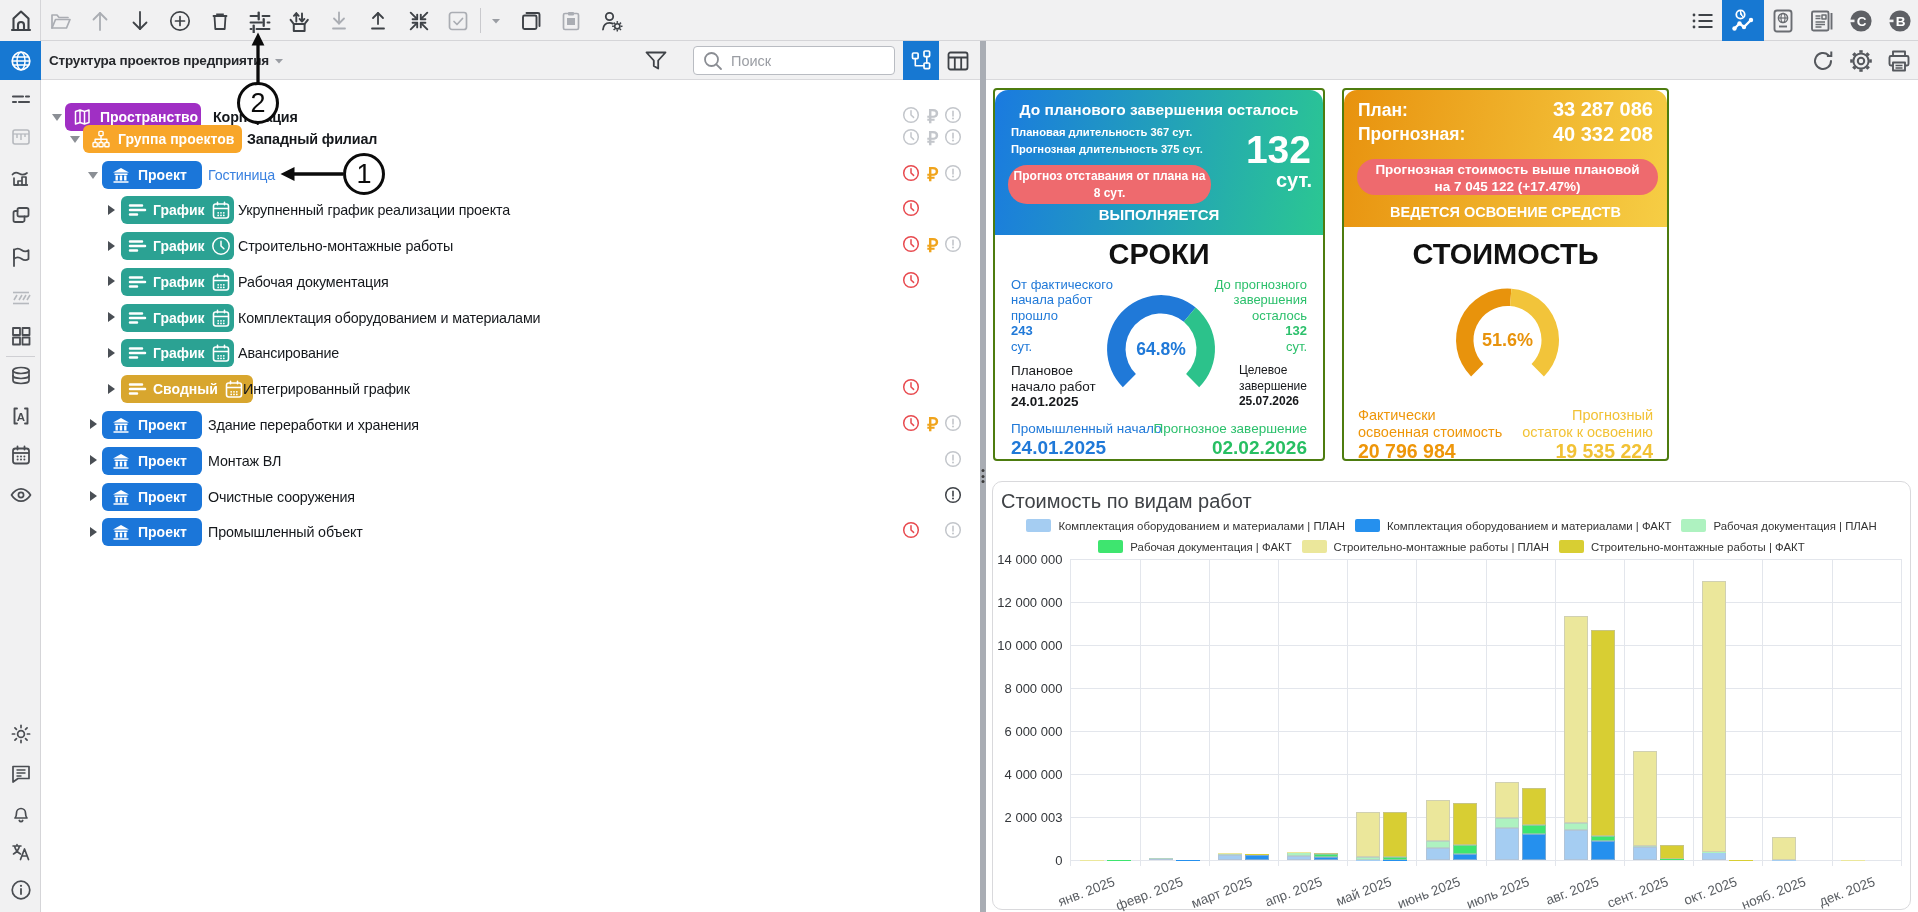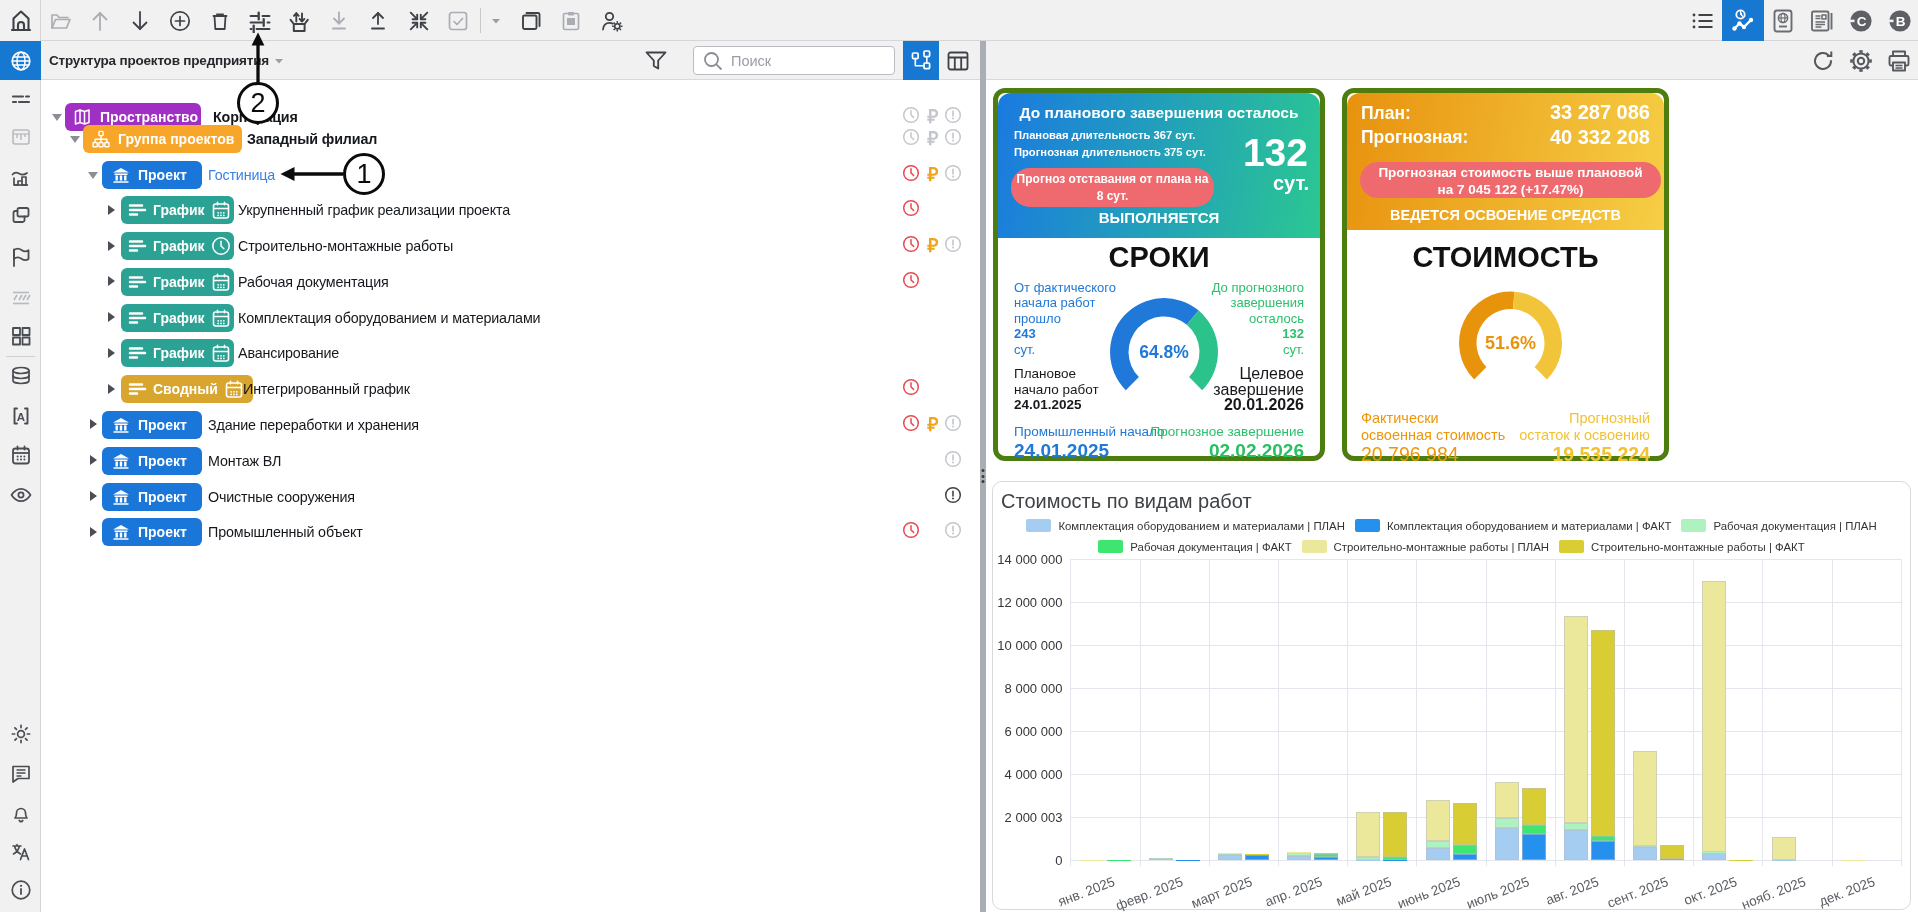--- a/index.html
+++ b/index.html
@@ -17,21 +17,21 @@
 
 #tree{left:41px;top:80px;width:939px;height:832px;background:#fff}
 .trow{position:absolute;height:36px;display:flex;align-items:center}
 .tri{width:0;height:0;position:absolute}
 .tri.down{border-left:5.5px solid transparent;border-right:5.5px solid transparent;border-top:7px solid #8b8f95}
 .tri.right{border-top:5.5px solid transparent;border-bottom:5.5px solid transparent;border-left:7px solid #4a4f55}
 .badge{position:absolute;height:28px;top:4px;border-radius:6px;display:flex;align-items:center;color:#fff;font-weight:700;font-size:14px;white-space:nowrap;overflow:hidden}
 .tlabel{position:absolute;font-size:14.3px;letter-spacing:-0.15px;color:#1c1e21;white-space:nowrap;top:50%;transform:translateY(-50%)}
 .stat{position:absolute;top:50%;transform:translate(-50%,-50%)}
 
-.card{position:absolute;background:#fff;border:5px solid #4d7c0f;border-radius:12px}
+.card{position:absolute;background:#fff;border:2px solid #4d7c0f;border-radius:4px}
 #card1head{position:absolute;left:0;top:0;right:0;height:145px;border-radius:13px 13px 0 0;background:linear-gradient(100deg,#1a7ae0 0%,#2bc792 100%);color:#fff}
 #card2head{position:absolute;left:0;top:0;right:0;height:137px;border-radius:13px 13px 0 0;background:linear-gradient(100deg,#e8920e 0%,#f6ce45 100%);color:#fff}
 .redpill{position:absolute;background:#ee6a6e;border-radius:19px;color:#fff;font-weight:700;text-align:center}
 
 #chartcard{left:992px;top:481px;width:919px;height:429px;border:1px solid #d9d9dc;border-radius:10px;background:#fff}
 .legrow{position:absolute;left:0;width:100%;display:flex;justify-content:center;align-items:center;gap:10px}
 .legitem{display:flex;align-items:center;gap:7px;font-size:11.4px;color:#333;white-space:nowrap}
 .sw{width:25px;height:13px;border-radius:2px}
 .gl{position:absolute;background:#e3e6ec;height:1px}
 .glv{position:absolute;background:#e3e6ec;width:1px}
@@ -580,21 +580,21 @@
         <div class="abs" style="left:16px;top:34px;font-size:11.2px;font-weight:600;line-height:17px">Плановая длительность 367 сут.<br>Прогнозная длительность 375 сут.</div>
         <div class="redpill" style="left:13px;top:75px;width:203px;height:39px;font-size:12px;line-height:17px;padding-top:3px">Прогноз отставания от плана на<br>8 сут.</div>
         <div class="abs" style="right:12px;top:40px;font-size:39px;font-weight:700;line-height:1">132</div>
         <div class="abs" style="right:11px;top:79px;font-size:20px;font-weight:700">сут.</div>
         <div class="abs" style="left:0;right:0;top:116px;text-align:center;font-size:15px;font-weight:700">ВЫПОЛНЯЕТСЯ</div>
       </div>
       <div class="abs" style="left:0;right:0;top:148px;text-align:center;font-size:29px;font-weight:700;color:#111">СРОКИ</div>
       <div class="abs" style="left:16px;top:187px;font-size:13px;line-height:15.4px;color:#2079d8">От фактического<br>начала работ<br>прошло<br><b>243</b><br>сут.</div>
       <div class="abs" style="right:16px;top:187px;font-size:13px;line-height:15.4px;color:#2cc06c;text-align:right">До прогнозного<br>завершения<br>осталось<br><b>132</b><br>сут.</div>
       <div class="abs" style="left:16px;top:273px;font-size:13.5px;line-height:15.6px;color:#17191c">Плановое<br>начало работ<br><b>24.01.2025</b></div>
-      <div class="abs" style="right:16px;top:273px;font-size:16px;line-height:15.6px;color:#17191c;text-align:right">Целевое<br>завершение<br><b>20.01.2026</b></div>
+      <div class="abs" style="right:16px;top:273px;font-size:12px;line-height:15.6px;color:#17191c;">Целевое<br>завершение<br><b>25.07.2026</b></div>
       <svg width="332" height="373" viewBox="0 0 332 373" style="position:absolute;left:0;top:0">
         <path d="M127.82 297.18 A54 54 0 0 1 200.68 217.61 L188.80 231.79 A35.5 35.5 0 0 0 140.90 284.10 Z" fill="#2079d8"></path>
         <path d="M200.68 217.61 A54 54 0 0 1 204.18 297.18 L191.10 284.10 A35.5 35.5 0 0 0 188.80 231.79 Z" fill="#2cc28b"></path>
       </svg>
       <div class="abs" style="left:0;width:332px;top:249px;text-align:center;font-size:17.5px;font-weight:700;color:#2079d8">64.8%</div>
       <div class="abs" style="left:16px;top:331px;font-size:13.5px;color:#2079d8">Промышленный начало</div>
       <div class="abs" style="left:16px;top:347px;font-size:19px;font-weight:700;color:#2079d8">24.01.2025</div>
       <div class="abs" style="right:16px;top:331px;font-size:13.5px;color:#2cc06c;text-align:right">Прогнозное завершение</div>
       <div class="abs" style="right:16px;top:347px;font-size:19px;font-weight:700;color:#27bf62;text-align:right">02.02.2026</div>
     </div>
@@ -605,21 +605,21 @@
         <div class="redpill" style="left:13px;top:69px;width:301px;height:36px;font-size:13.5px;line-height:17px;padding-top:1.5px">Прогнозная стоимость выше плановой<br>на 7 045 122 (+17.47%)</div>
         <div class="abs" style="left:0;right:0;top:114px;text-align:center;font-size:14.5px;font-weight:700">ВЕДЕТСЯ ОСВОЕНИЕ СРЕДСТВ</div>
       </div>
       <div class="abs" style="left:0;right:0;top:148px;text-align:center;font-size:29px;font-weight:700;color:#111">СТОИМОСТЬ</div>
       <svg width="327" height="373" viewBox="0 0 327 373" style="position:absolute;left:0;top:0">
         <path d="M127.08 286.42 A51.5 51.5 0 0 1 167.38 198.65 L166.06 216.10 A34.0 34.0 0 0 0 139.46 274.04 Z" fill="#e8930c"></path>
         <path d="M167.38 198.65 A51.5 51.5 0 0 1 199.92 286.42 L187.54 274.04 A34.0 34.0 0 0 0 166.06 216.10 Z" fill="#f2c43a"></path>
       </svg>
       <div class="abs" style="left:0;width:327px;top:240px;text-align:center;font-size:18px;font-weight:700;color:#e8930c">51.6%</div>
       <div class="abs" style="left:14px;top:317px;font-size:14.5px;line-height:17px;color:#ee9609">Фактически<br>освоенная стоимость</div>
-      <div class="abs" style="left:14px;top:350px;font-size:19.5px;font-weight:400;color:#ee9609">20 796 984</div>
+      <div class="abs" style="left:14px;top:350px;font-size:19.5px;font-weight:700;color:#ee9609">20 796 984</div>
       <div class="abs" style="right:14px;top:317px;font-size:14.5px;line-height:17px;color:#f2c235;text-align:right">Прогнозный<br>остаток к освоению</div>
       <div class="abs" style="right:14px;top:350px;font-size:19.5px;font-weight:700;color:#f2c235;text-align:right">19 535 224</div>
     </div>
     <div id="chartcard" class="abs">
       <div class="abs" style="left:8px;top:8px;font-size:20px;color:#3f4246">Стоимость по видам работ</div>
       <div class="legrow" style="top:58px">
         <div class="legitem"><div class="sw" style="background:#3ee56f"></div>Рабочая документация | ФАКТ</div>
         <div class="legitem"><div class="sw" style="background:#ebe79b"></div>Строительно-монтажные работы | ПЛАН</div>
         <div class="legitem"><div class="sw" style="background:#d8ce33"></div>Строительно-монтажные работы | ФАКТ</div>
       </div>

